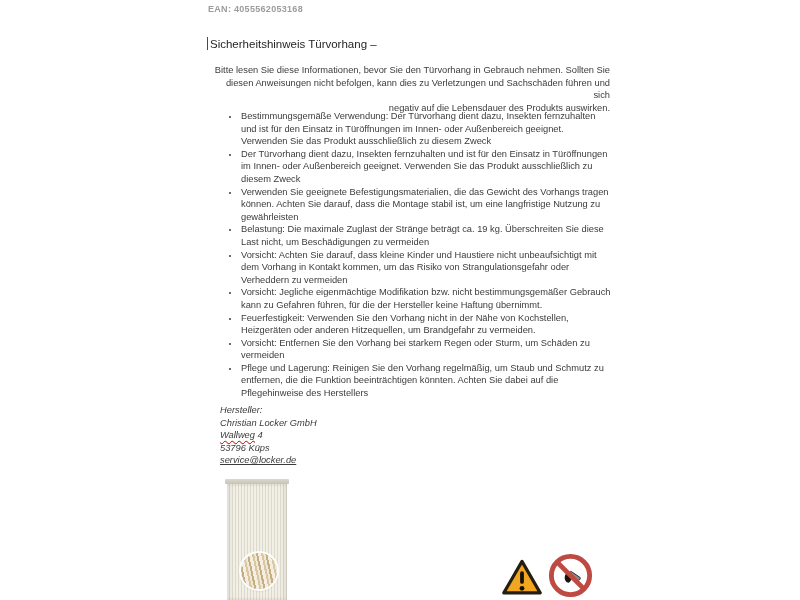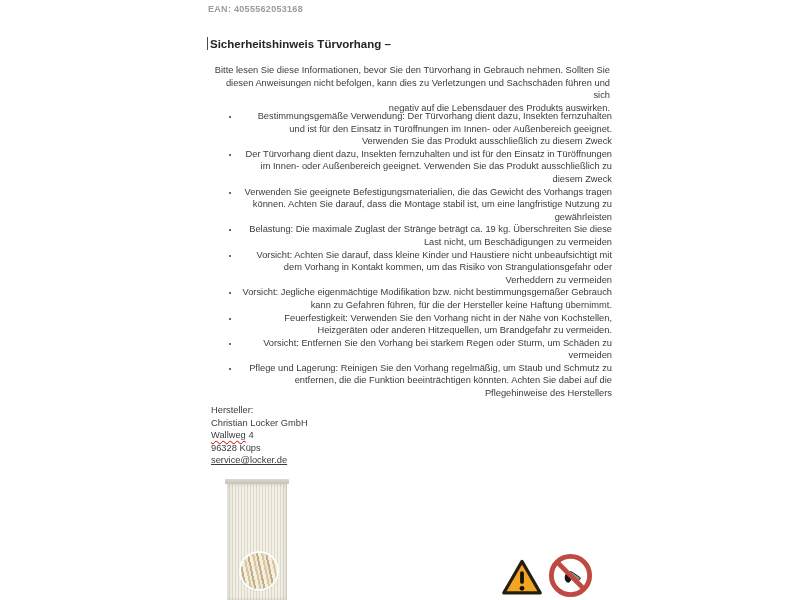--- a/index.html
+++ b/index.html
@@ -14,40 +14,39 @@
   .ean {
     position: absolute; left: 208px; top: 4px;
     font-size: 9px; color: #9c9c9c; letter-spacing: 0.3px; font-weight: bold;
   }
   .text-cursor {
     position: absolute; left: 207px; top: 37px;
     width: 1px; height: 13px; background: #4a4a4a;
   }
   .title {
     position: absolute; left: 210px; top: 36px;
-    font-size: 11.5px; font-weight: bold; color: #262626;
+    font-size: 11.5px; font-weight: normal; color: #262626;
     line-height: 16px; width: 400px;
   }
   .intro {
     position: absolute; left: 210px; top: 64px;
     font-size: 9.3px; line-height: 12.7px; color: #3b3b3b; width: 400px; text-align: right;
   }
   ul.bullets {
     position: absolute; left: 210px; top: 110px;
     width: 372px;
     margin: 0; padding: 0 0 0 30px;
     font-size: 9.3px; line-height: 12.6px; color: #3b3b3b;
     list-style-type: disc;
-    text-align: right;
   }
   ul.bullets li { margin: 0; padding-left: 1px; }
   ul.bullets li::marker { color: #3b3b3b; font-size: 8px; }
   .manufacturer {
-    position: absolute; left: 211px; top: 404px;
-    font-size: 9.3px; line-height: 12.6px; color: #3b3b3b;
+    position: absolute; left: 220px; top: 404px;
+    font-size: 9.3px; line-height: 12.6px; color: #3b3b3b; font-style: italic;
   }
   .spell-error {
     text-decoration: underline wavy #C00000 1px;
     text-underline-offset: 2px;
   }
   .email-link {
     color: #3b3b3b;
     text-decoration: underline;
     cursor: pointer;
     text-align: right;
@@ -110,21 +109,21 @@
   <li>Vorsicht: Jegliche eigenmächtige Modifikation bzw. nicht bestimmungsgemäßer Gebrauch kann zu Gefahren führen, für die der Hersteller keine Haftung übernimmt.</li>
   <li>Feuerfestigkeit: Verwenden Sie den Vorhang nicht in der Nähe von Kochstellen, Heizgeräten oder anderen Hitzequellen, um Brandgefahr zu vermeiden.</li>
   <li>Vorsicht: Entfernen Sie den Vorhang bei starkem Regen oder Sturm, um Schäden zu vermeiden</li>
   <li>Pflege und Lagerung: Reinigen Sie den Vorhang regelmäßig, um Staub und Schmutz zu entfernen, die die Funktion beeinträchtigen könnten. Achten Sie dabei auf die Pflegehinweise des Herstellers</li>
 </ul>
 
 <div class="manufacturer">
   <div>Hersteller:</div>
   <div>Christian Locker GmbH</div>
   <div><span class="spell-error">Wallweg</span><span> 4</span></div>
-  <div>96328 Küps</div>
+  <div>53796 Küps</div>
   <div><a class="email-link">service@locker.de</a></div>
 </div>
 
 <div class="curtain">
   <div class="curtain-rod"></div>
   <div class="curtain-strands"></div>
   <div class="magnifier"></div>
 </div>
 
 <div class="warning-triangle">

